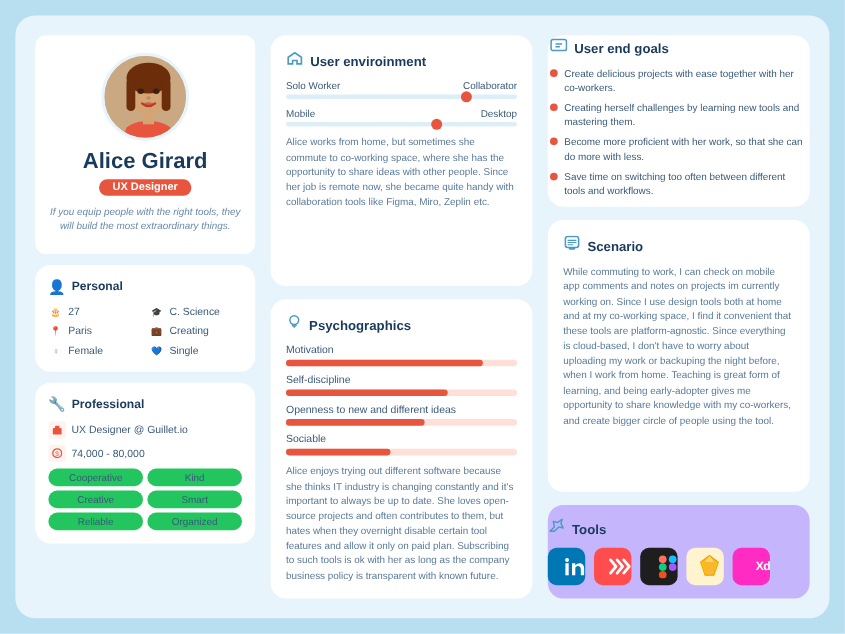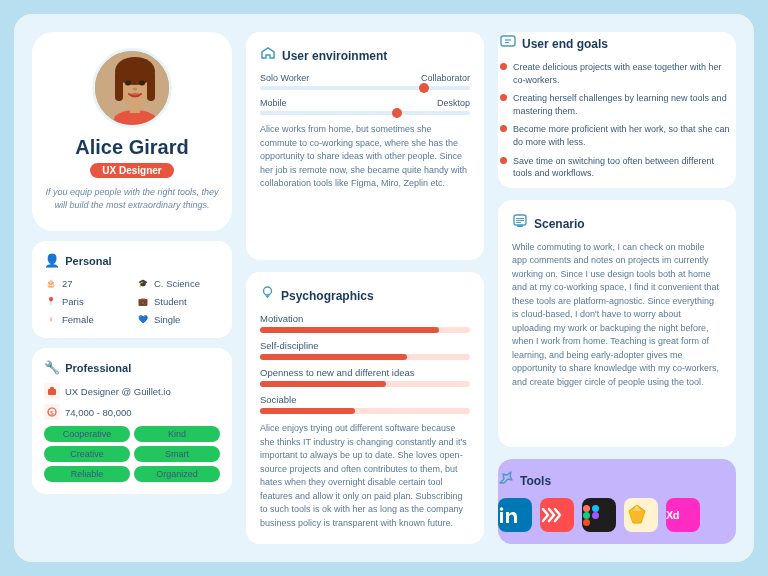--- a/index.html
+++ b/index.html
@@ -25,21 +25,21 @@
       gap: 14px;
     }
     
     .left-col {
       display: flex;
       flex-direction: column;
       gap: 10px;
     }
     .profile-card {
       background: #fff;
-      border-radius: 21px;
+      border-radius: 10px;
       padding: 16px 12px;
       display: flex;
       flex-direction: column;
       align-items: center;
       text-align: center;
     }
     .avatar-wrap {
       width: 80px;
       height: 80px;
       border-radius: 50%;
@@ -285,21 +285,21 @@
       gap: 8px;
       margin-top: 8px;
       align-items: center;
     }
     .tool-icon {
       width: 34px;
       height: 34px;
       border-radius: 8px;
       display: flex;
       align-items: center;
-      justify-content: flex-start;
+      justify-content: flex-end;
       font-size: 18px;
       font-weight: 700;
     }
     .tool-in { background: #0077b5; color: #fff; font-size: 14px; }
   </style>
 </head>
 <body>
 
 <div class="main-card">
 
@@ -348,21 +348,21 @@
         <div class="info-item">
           <span class="info-icon icon-blue">🎓</span>
           <span>C. Science</span>
         </div>
         <div class="info-item">
           <span class="info-icon icon-orange">📍</span>
           <span>Paris</span>
         </div>
         <div class="info-item">
           <span class="info-icon icon-blue">💼</span>
-          <span>Student</span>
+          <span>Creating</span>
         </div>
         <div class="info-item">
           <span class="info-icon icon-orange">♀</span>
           <span>Female</span>
         </div>
         <div class="info-item">
           <span class="info-icon icon-blue">💙</span>
           <span>Single</span>
         </div>
       </div>

